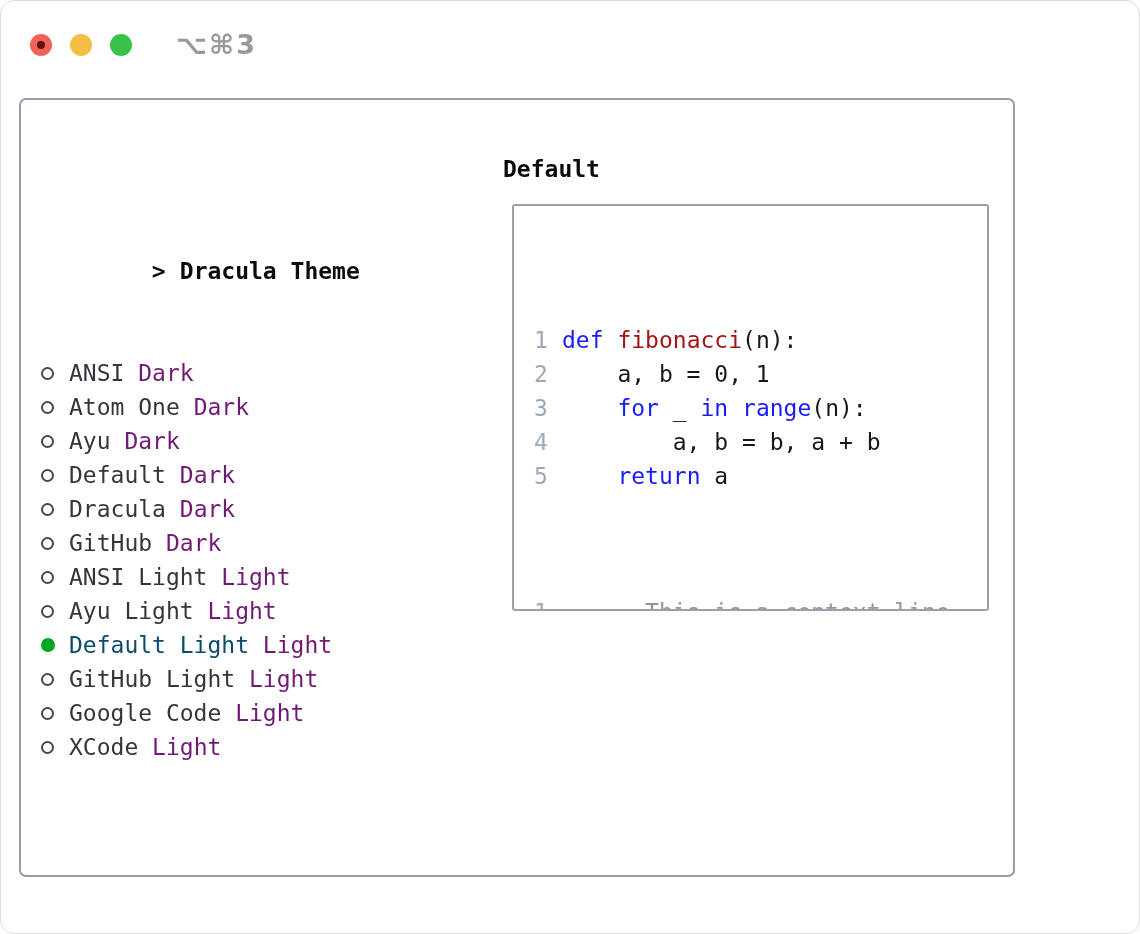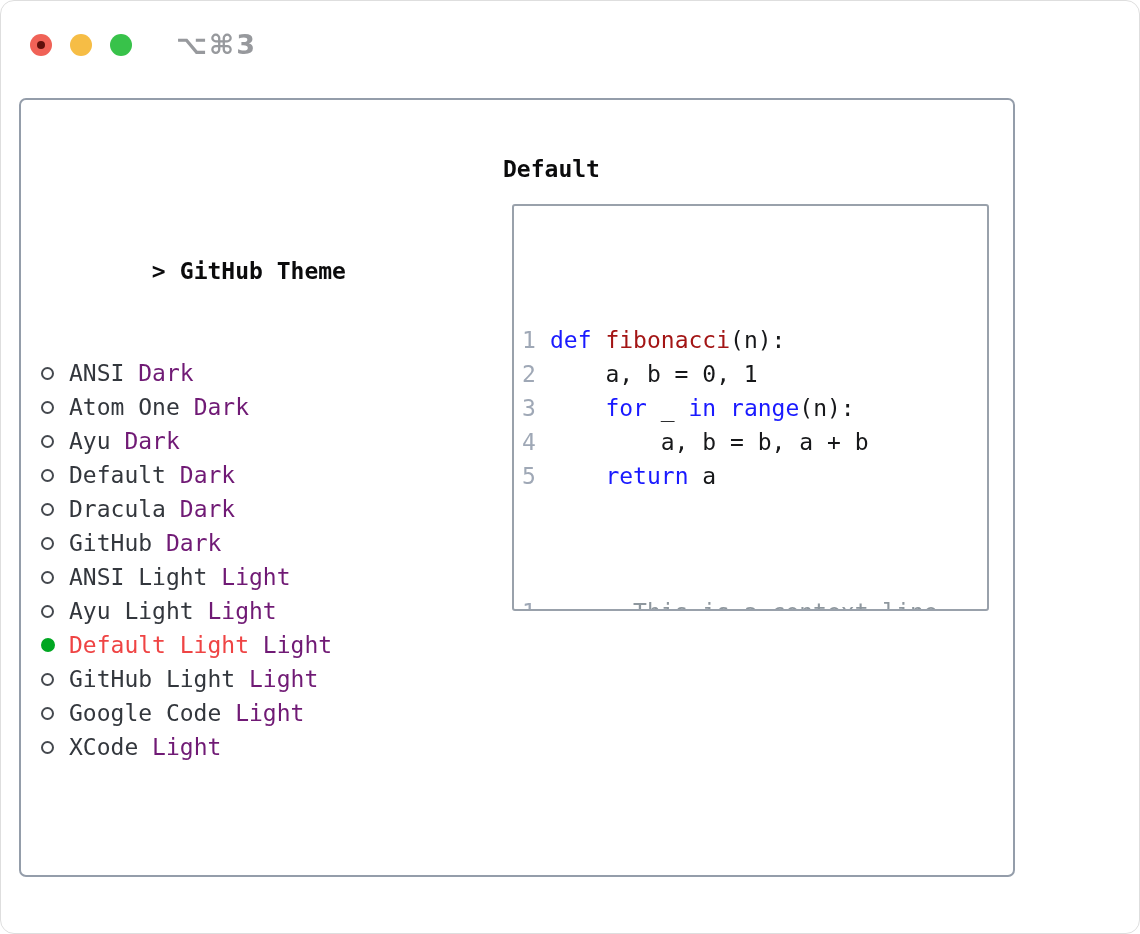--- a/index.html
+++ b/index.html
@@ -38,32 +38,32 @@
   }
   .row { height:34px; }
   .pre { display:inline-block; width:28px; }
   .header { font-weight:bold; color:#0b0b0c; }
   .radio {
     display:inline-block; width:13px; height:13px; box-sizing:border-box;
     border:2px solid #45494f; border-radius:50%; vertical-align:1px;
   }
   .radio.on { background:#00a722; border-color:#00a722; width:14px; height:14px; }
   .tag { color:#701a75; }
-  .theme-row.selected .nm { color:#ef4444; }
+  .theme-row.selected .nm { color:#0c4a6e; }
   .blank-line { height:34px; }
 
   
   .preview-title {
     position:absolute; left:482px; top:52px; height:34px; line-height:34px;
     font-size:23px; font-weight:bold; color:#0b0b0c;
   }
   .preview-box {
     position:absolute; left:491px; top:104px; width:477px; height:407px;
     box-sizing:border-box; border:2px solid #99a1ab; border-radius:3px;
-    padding:49px 0 0 8px; font-size:23px; line-height:34px; white-space:pre;
+    padding:49px 0 0 20px; font-size:23px; line-height:34px; white-space:pre;
     overflow:hidden;
   }
   .code-line, .diff-line { height:34px; }
   .num { display:inline-block; width:28px; color:#9fa8b6; }
   .tok.plain    { color:#17181a; }
   .tok.keyword  { color:#1a1aff; }
   .tok.function { color:#a31515; }
   #diff-lines { margin-top:34px; }
   .diff-line.context { color:#8e979e; }
   .diff-line .num    { color:#9fa8b6; }
@@ -77,21 +77,21 @@
     <span class="dot red"></span>
     <span class="dot yellow"></span>
     <span class="dot green"></span>
     <span class="win-title">⌥⌘3</span>
   </div>
 
   <div class="panel">
 
     <div class="left-col">
       <div class="row">
-        <span class="pre header">&gt;</span><span class="header">GitHub Theme</span>
+        <span class="pre header">&gt;</span><span class="header">Dracula Theme</span>
       </div>
 
       <div id="theme-list"><div class="row theme-row"><span class="pre"><span class="radio"></span></span><span class="nm">ANSI</span><span class="tag"> Dark</span></div><div class="row theme-row"><span class="pre"><span class="radio"></span></span><span class="nm">Atom One</span><span class="tag"> Dark</span></div><div class="row theme-row"><span class="pre"><span class="radio"></span></span><span class="nm">Ayu</span><span class="tag"> Dark</span></div><div class="row theme-row"><span class="pre"><span class="radio"></span></span><span class="nm">Default</span><span class="tag"> Dark</span></div><div class="row theme-row"><span class="pre"><span class="radio"></span></span><span class="nm">Dracula</span><span class="tag"> Dark</span></div><div class="row theme-row"><span class="pre"><span class="radio"></span></span><span class="nm">GitHub</span><span class="tag"> Dark</span></div><div class="row theme-row"><span class="pre"><span class="radio"></span></span><span class="nm">ANSI Light</span><span class="tag"> Light</span></div><div class="row theme-row"><span class="pre"><span class="radio"></span></span><span class="nm">Ayu Light</span><span class="tag"> Light</span></div><div class="row theme-row selected"><span class="pre"><span class="radio on"></span></span><span class="nm">Default Light</span><span class="tag"> Light</span></div><div class="row theme-row"><span class="pre"><span class="radio"></span></span><span class="nm">GitHub Light</span><span class="tag"> Light</span></div><div class="row theme-row"><span class="pre"><span class="radio"></span></span><span class="nm">Google Code</span><span class="tag"> Light</span></div><div class="row theme-row"><span class="pre"><span class="radio"></span></span><span class="nm">XCode</span><span class="tag"> Light</span></div></div>
 
       <div class="blank-line"></div>
 
       
 
       
 

